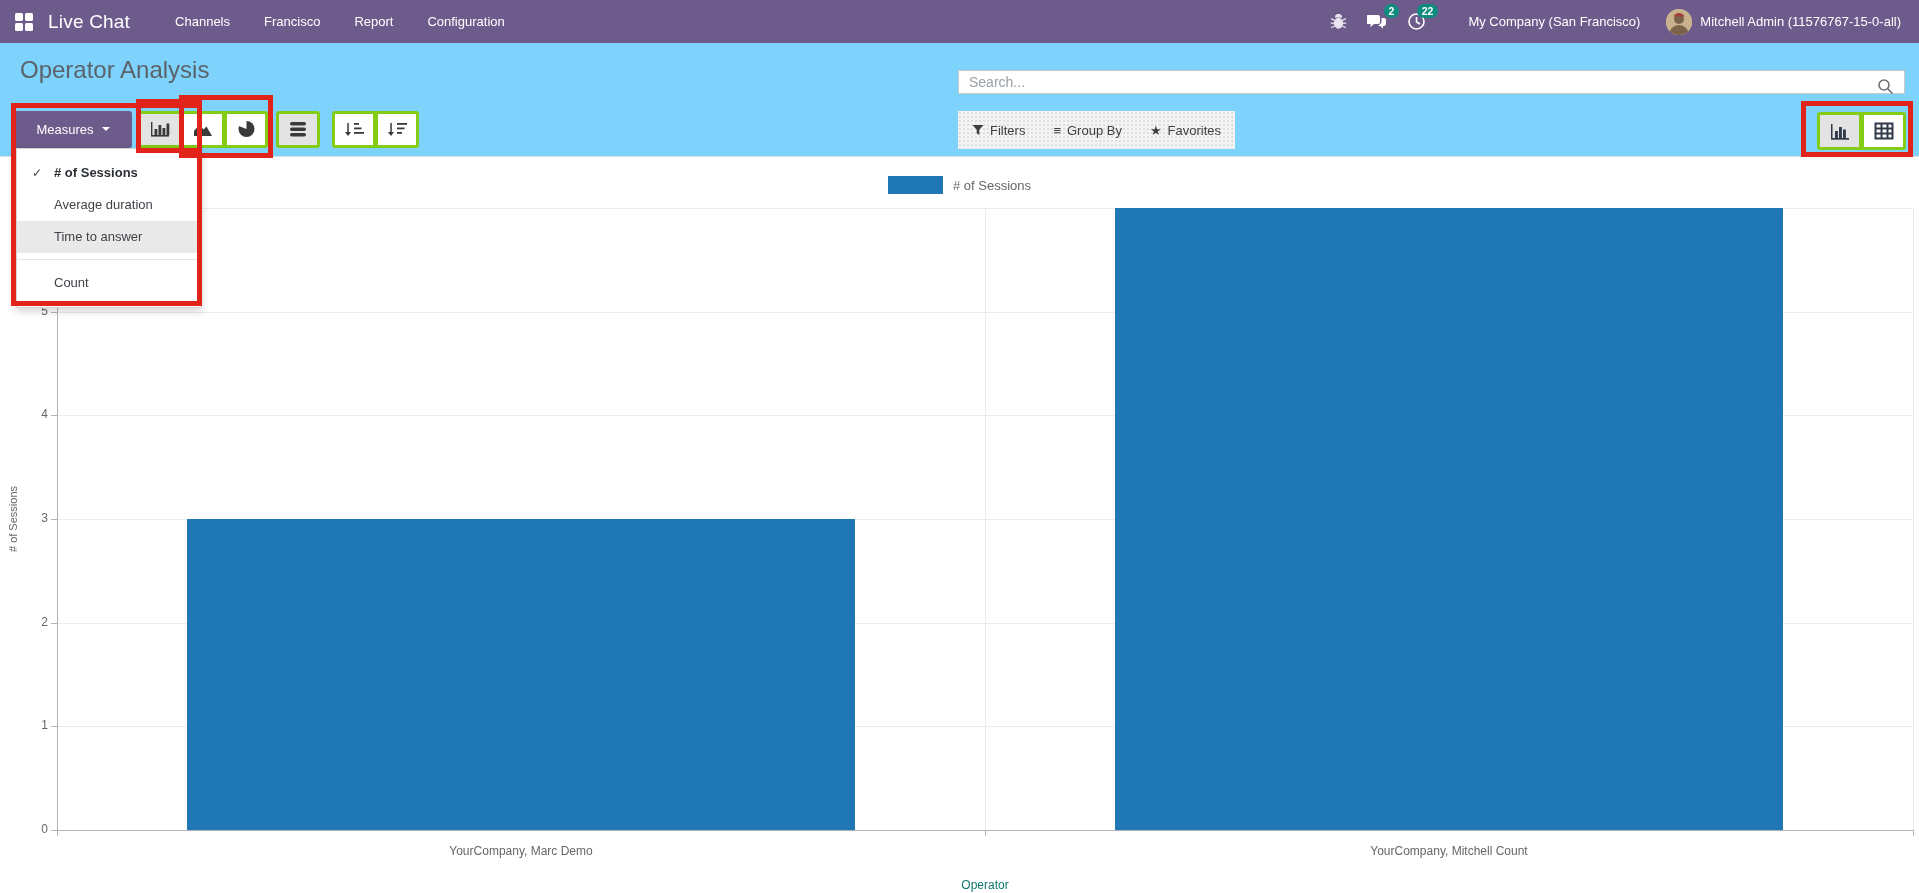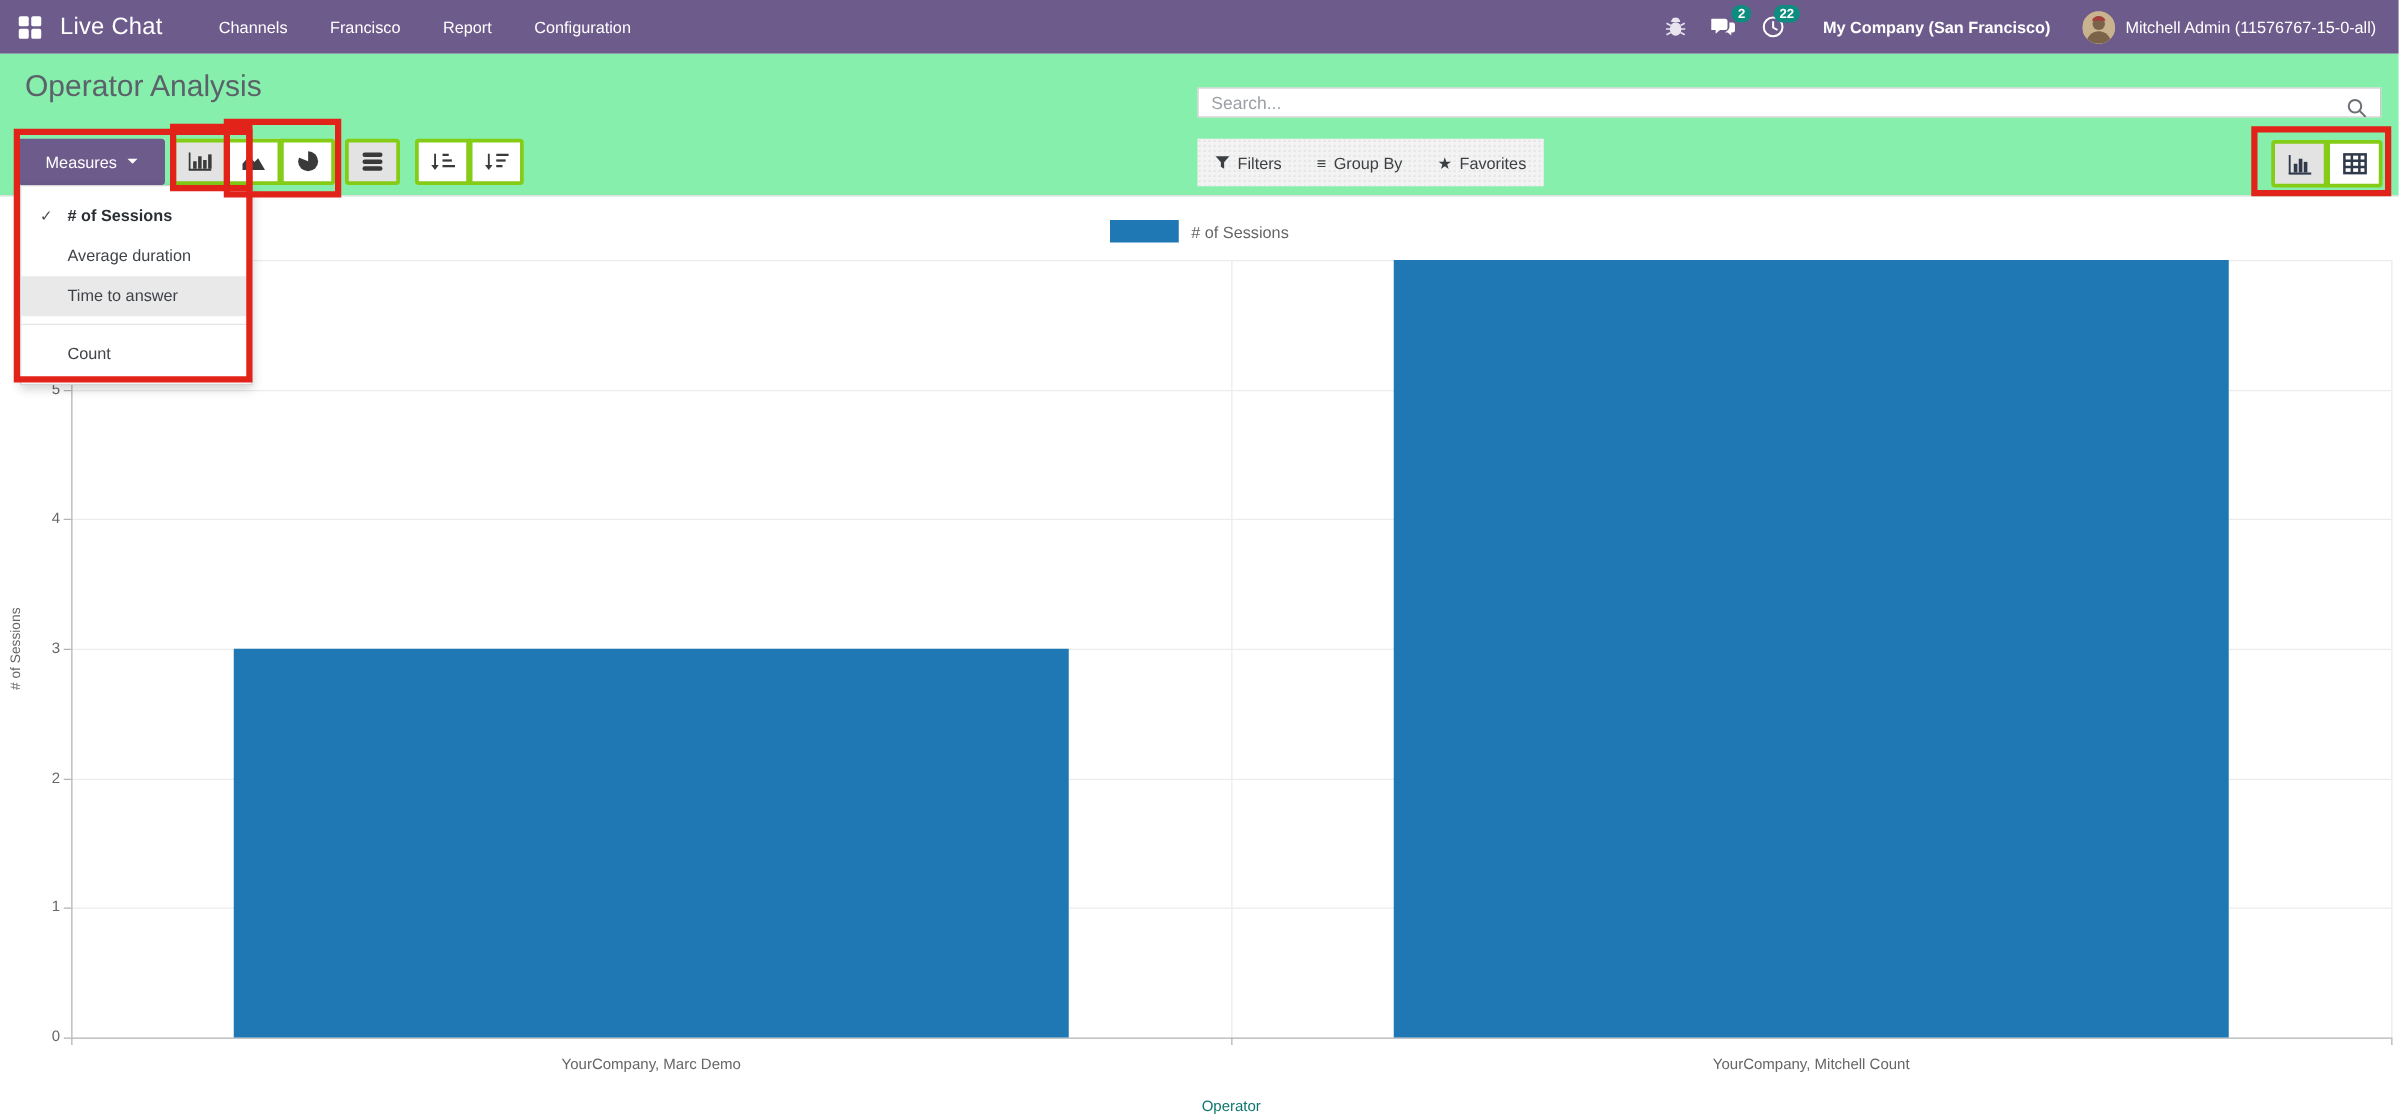--- a/index.html
+++ b/index.html
@@ -11,26 +11,26 @@
   .apps-icon { width:18px; height:18px; margin-left:15px; display:grid; grid-template-columns:8px 8px; grid-template-rows:8px 8px; gap:2px; cursor:pointer; }
   .apps-icon span { background:#fff; border-radius:1.5px; }
   .brand { font-size:19px; margin-left:15px; letter-spacing:.2px; }
   nav { display:flex; margin-left:28px; height:43px; align-items:center; }
   nav .nav-item { font-size:13px; padding:0 17px; height:43px; line-height:43px; cursor:pointer; }
   .spacer { flex:1; }
   .systray { display:flex; align-items:center; height:43px; }
   .tray-btn { position:relative; padding:0 10px; height:43px; display:flex; align-items:center; cursor:pointer; }
   .badge { position:absolute; top:4px; right:-2px; background:#0e8c7f; color:#fff; font-size:10.5px; font-weight:bold; border-radius:9px; padding:1.5px 5px; line-height:1; }
   .company-name, .user-name { font-size:13px; cursor:pointer; }
-  .company-name { margin:0 26px 0 20px;font-weight:bold; }
+  .company-name { margin:0 26px 0 32px; }
   .avatar { width:26px; height:26px; border-radius:50%; overflow:hidden; background:#c9b38e; margin-right:8px; flex:none; }
   .user-name { margin-right:18px; }
 
   
-  .control-panel { position:absolute; left:0; top:43px; width:100%; height:114px; background:#86efac; border-bottom:1px solid #dfdfdf; }
+  .control-panel { position:absolute; left:0; top:43px; width:100%; height:114px; background:#7dd3fc; border-bottom:1px solid #dfdfdf; }
   .page-title { position:absolute; left:20px; top:13px; font-size:24px; font-weight:400; color:#5b626a; }
   .toolbar { position:absolute; left:14px; top:67px; height:38px; display:flex; align-items:center; }
   .btn { height:37px; border:3px solid #84cc16; background:#fff; display:flex; align-items:center; justify-content:center; cursor:pointer; }
   .btn.active { background:#e3e3e3; }
   .measures-btn { background:#6d5b8c; border-color:#6d5b8c; color:#fff; font-size:13px; padding:0 14px; border-radius:3px; width:118px; justify-content:center; gap:8px; }
   .caret-down { width:0; height:0; border-left:4px solid transparent; border-right:4px solid transparent; border-top:4px solid #fff; }
   .btn-group { display:flex; margin-left:6px; }
   .btn-group .btn { width:44px; }
   .btn-group .btn + .btn { margin-left:-1px; }
   .btn-group .btn:first-child { border-radius:3px 0 0 3px; }

